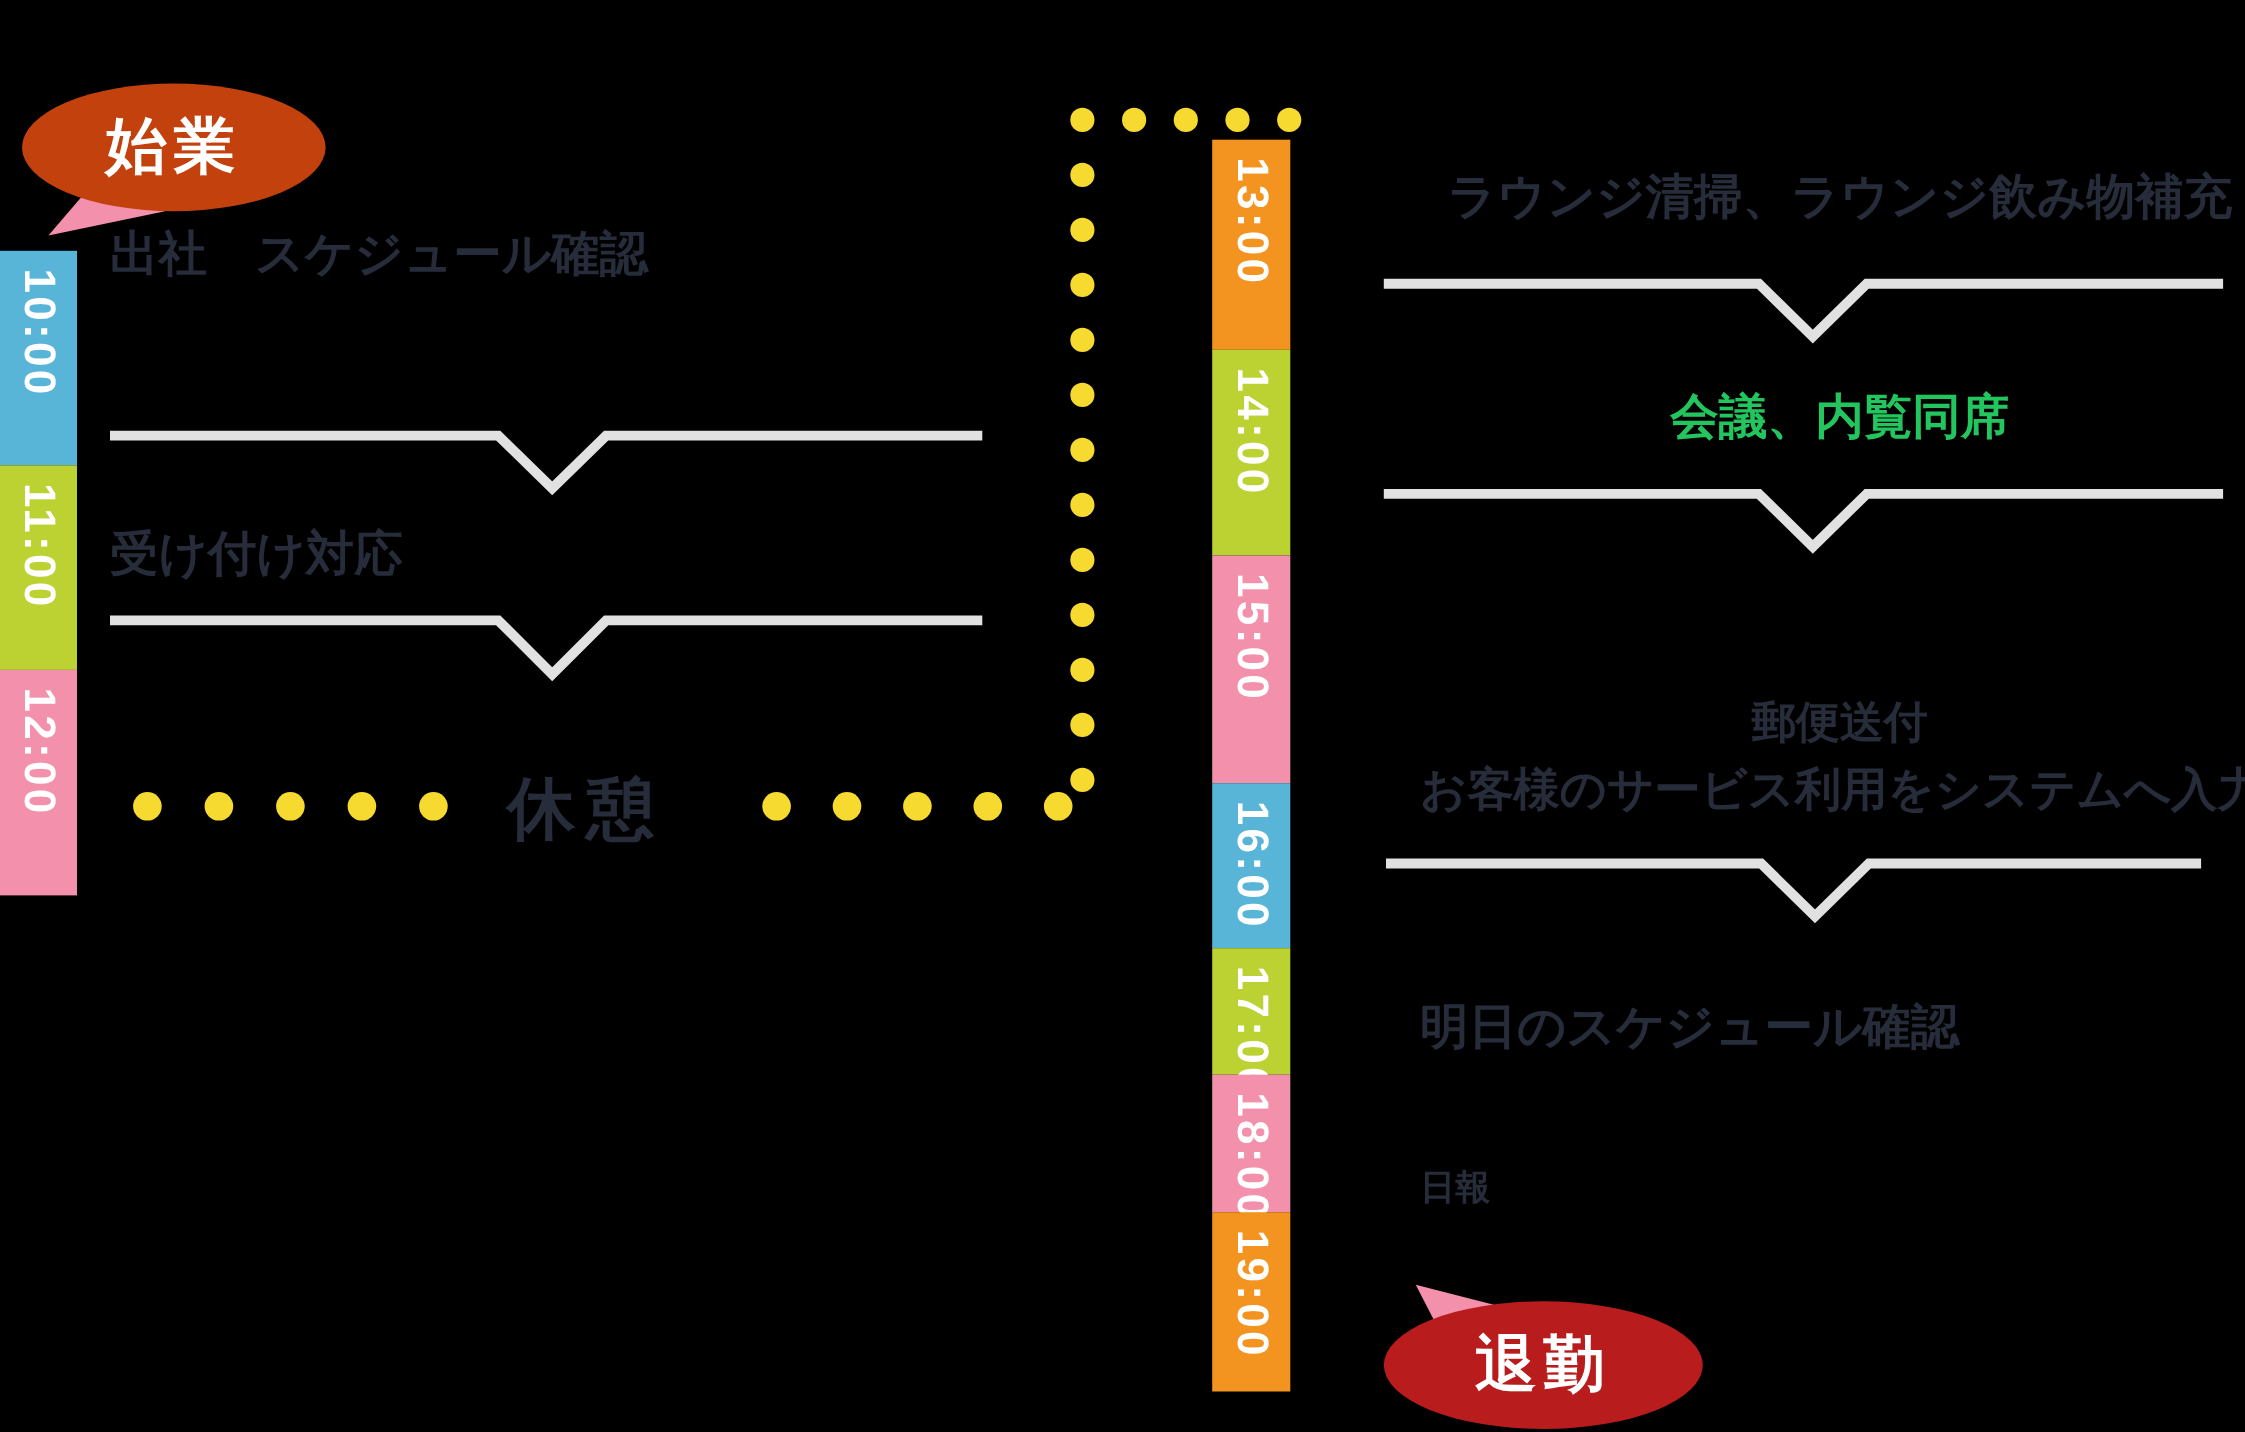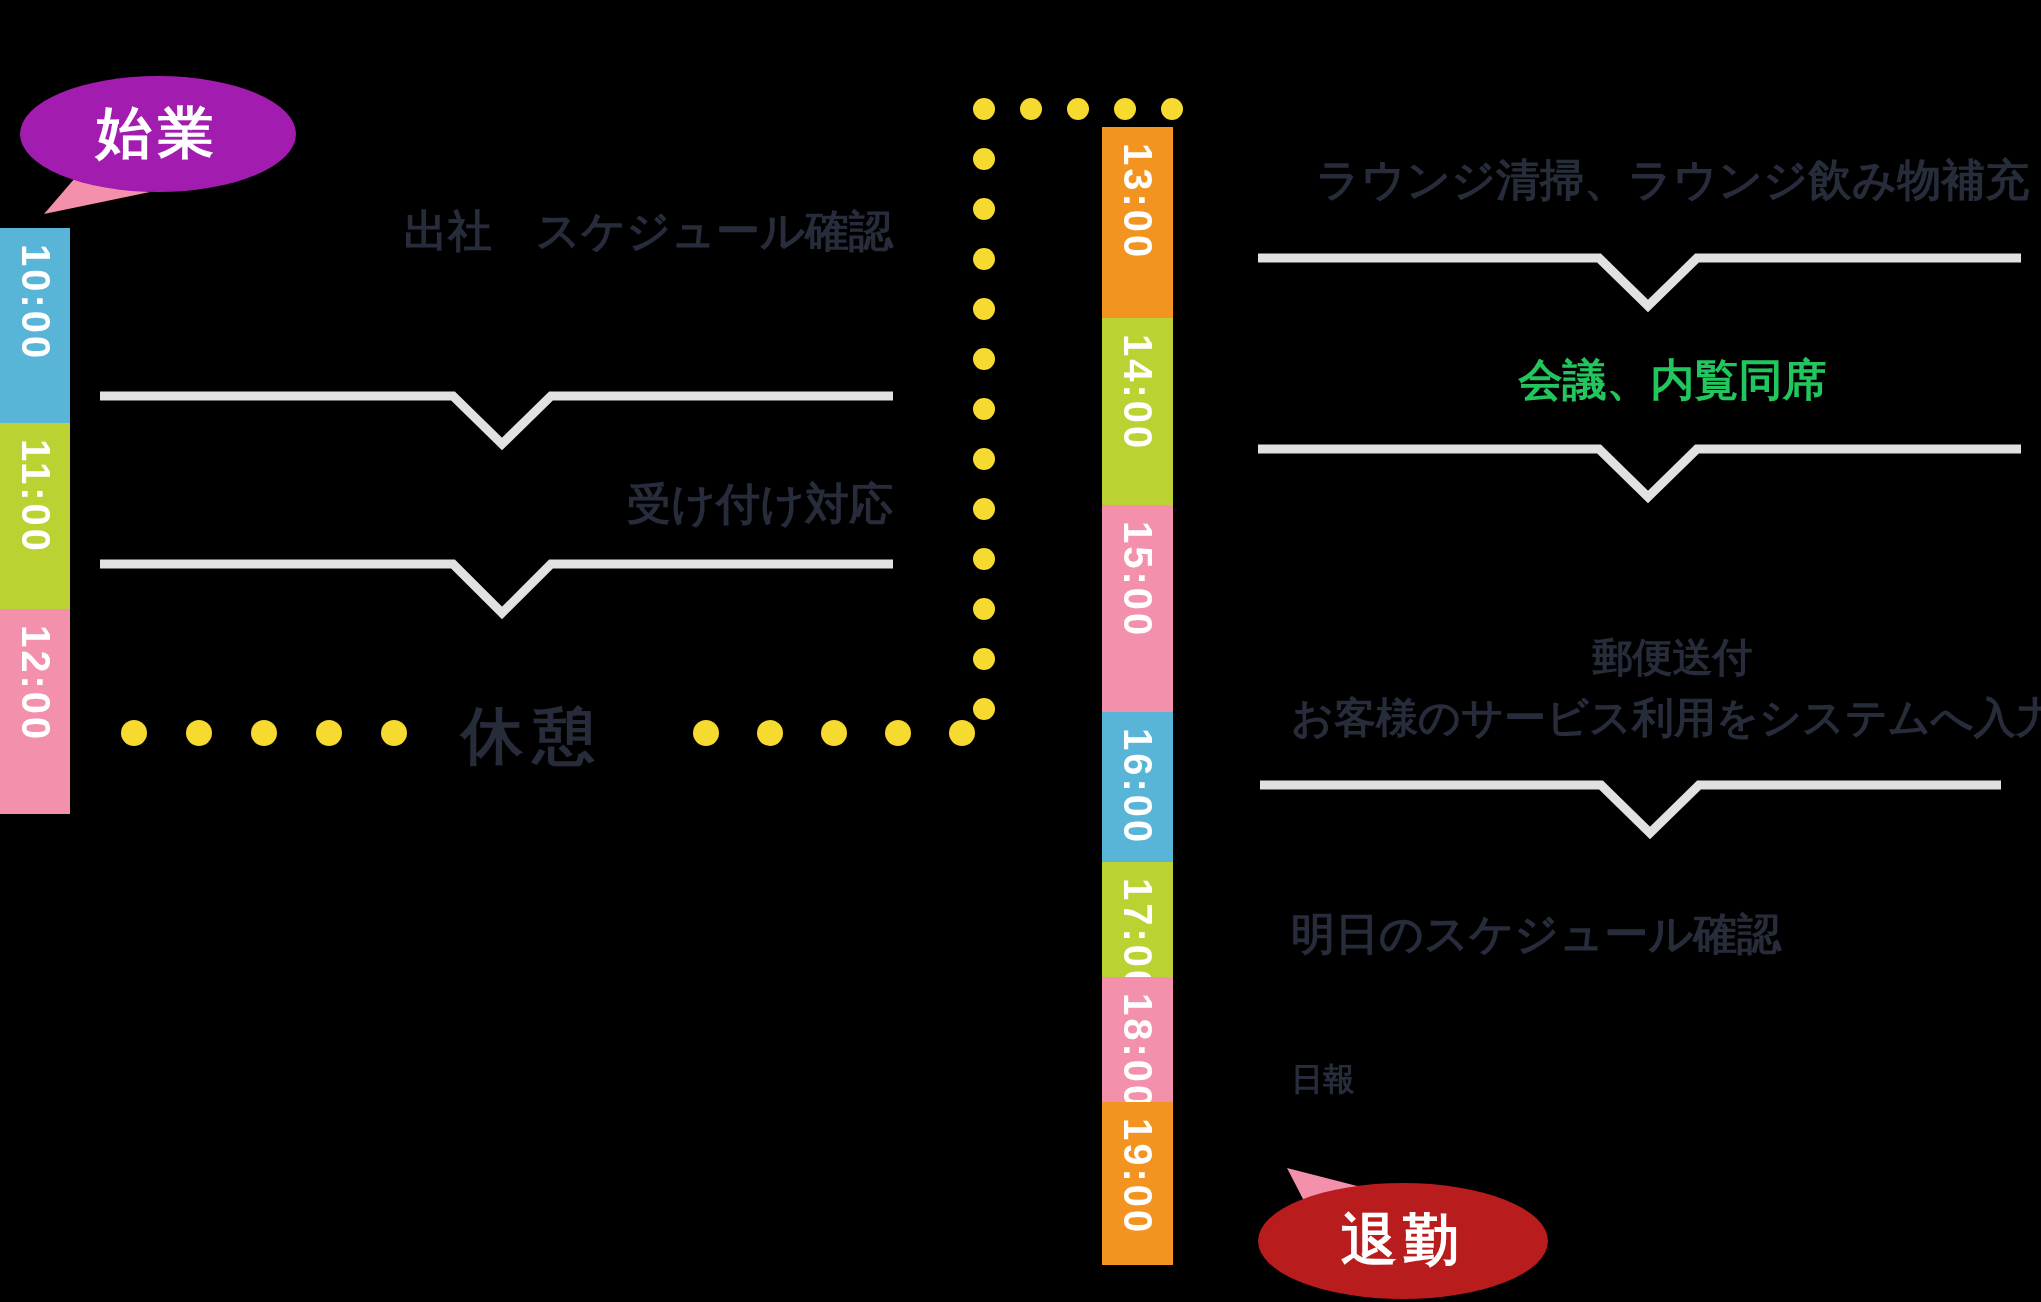--- a/index.html
+++ b/index.html
@@ -15,21 +15,21 @@
   
   .bar{position:absolute;z-index:2;}
   .seg{position:absolute;left:0;width:100%;}
   .seg-label{
     position:absolute;top:16px;left:50%;transform:translateX(-50%);
     writing-mode:vertical-rl;text-orientation:sideways;
     color:#fff;font-size:40px;letter-spacing:3px;white-space:nowrap;
   }
   
   .note{position:absolute;line-height:1.15;white-space:nowrap;}
-  .left-note{left:100px;width:793px;text-align:right;}
+  .left-note{left:100px;width:793px;text-align:left;}
   .right-note{left:1258px;width:763px;text-align:center;margin-left:33px;}
   .align-left{text-align:left;}
   .break-label{font-size:62px;letter-spacing:10px;}
   .dot{position:absolute;border-radius:50%;z-index:2;}
   svg.overlay{position:absolute;left:0;top:0;z-index:1;}
 </style>
 </head>
 <body>
 
 <div id="stage" style="background: rgb(0, 0, 0);">
@@ -37,21 +37,21 @@
   <svg class="overlay" width="2041" height="1302" viewBox="0 0 2041 1302">
     <path class="bracket" d="M100 396 H453 L502 444 L551 396 H893" fill="none" stroke="#E1E1E1" stroke-width="9"></path>
     <path class="bracket" d="M100 564 H453 L502 613 L551 564 H893" fill="none" stroke="#E1E1E1" stroke-width="9"></path>
     <path class="bracket" d="M1258 258 H1599 L1648 306 L1697 258 H2021" fill="none" stroke="#E1E1E1" stroke-width="9"></path>
     <path class="bracket" d="M1258 449 H1599 L1648 497 L1697 449 H2021" fill="none" stroke="#E1E1E1" stroke-width="9"></path>
     <path class="bracket" d="M1260 785 H1601 L1650 833 L1699 785 H2001" fill="none" stroke="#E1E1E1" stroke-width="9"></path>
     <path class="tail" d="M75 178 L150 192 L44 214 Z" fill="#F390AC"></path>
     <path class="tail" d="M1287 1168 L1365 1188 L1318 1228 Z" fill="#F390AC"></path>
   </svg>
 
-  <div class="bubble" style="left: 20px; top: 76px; width: 276px; height: 116px; background: #a21caf; color: rgb(255, 255, 255);">
+  <div class="bubble" style="left: 20px; top: 76px; width: 276px; height: 116px; background: #c2410c; color: rgb(255, 255, 255);">
     <span>始業</span>
   </div>
 
   <div class="bar" id="left-bar" style="left:0;top:0;width:70px;height:1302px;">
       <div class="seg" style="top: 228px; height: 195px; background: rgb(88, 181, 216);">
         <span class="seg-label">10:00</span>
       </div>
       <div class="seg" style="top: 423px; height: 186px; background: rgb(188, 209, 50);">
         <span class="seg-label">11:00</span>
       </div>

